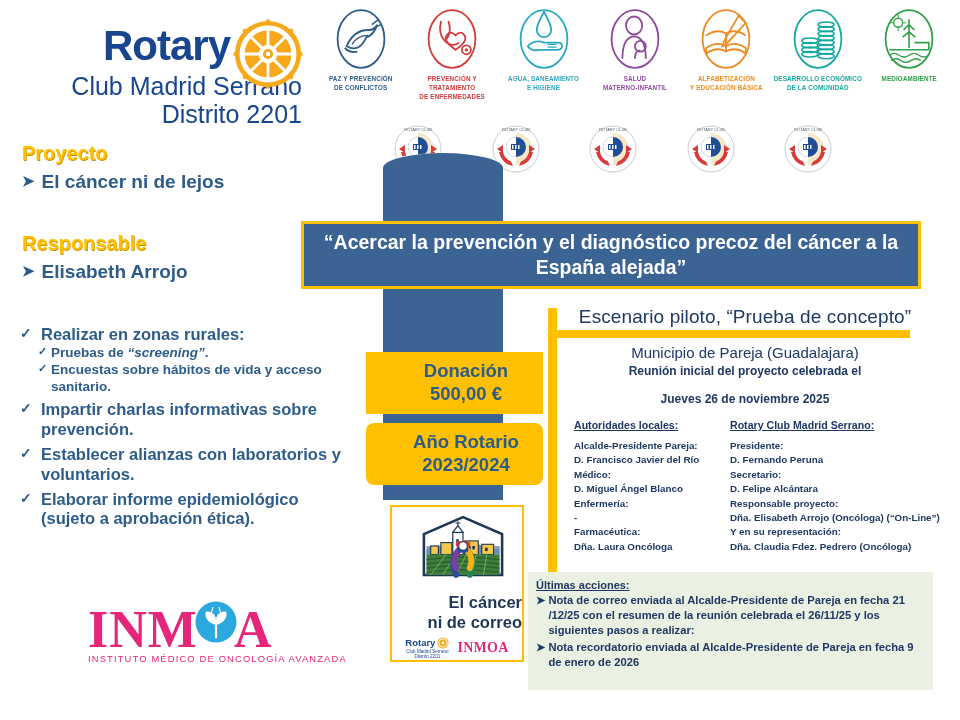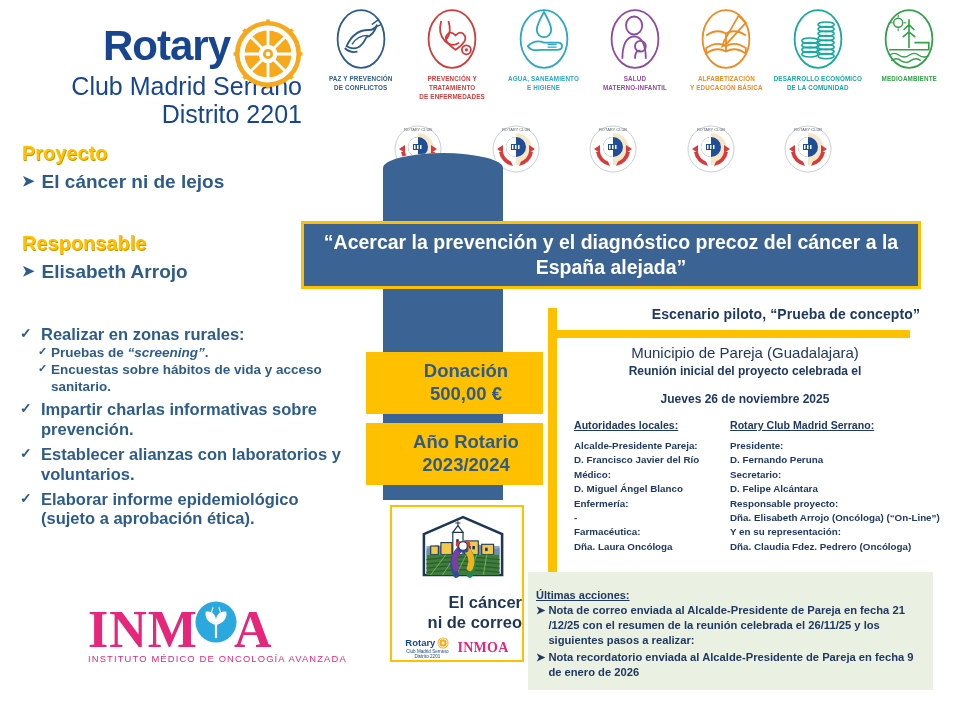--- a/index.html
+++ b/index.html
@@ -76,58 +76,58 @@
     padding:0 10px;box-sizing:border-box;
   }
 
   
   .goldbox{
     background:#FFC000;color:#2E5C8A;font-weight:bold;text-align:center;
     display:flex;flex-direction:column;justify-content:center;
     font-size:18.5px;line-height:1.22;padding-left:23px;
   }
   #donacion-box{left:366px;top:352px;width:154px;height:62px;}
-  #anio-box{left:366px;top:423px;width:154px;height:62px;}
+  #anio-box{left:366px;top:423px;width:154px;height:62px;border-radius:8px;}
 
   
   #project-card{
     left:390px;top:505px;width:134px;height:157px;
     background:#ffffff;border:2px solid #FFC000;box-sizing:border-box;
     display:flex;flex-direction:column;align-items:flex-end;
   }
   #card-art{width:118px;height:92px;margin-top:5px;}
   .card-title{font-size:16.5px;font-weight:bold;color:#1d3557;line-height:1.08;text-align:center;margin-top:2px;}
   .card-foot{display:flex;align-items:center;justify-content:center;gap:8px;margin-top:5px;width:100%;}
   .cf-rot{text-align:center;color:#17458f;}
   .cf-rot .a{font-size:9.5px;font-weight:bold;line-height:1;}
   .cf-rot .b{font-size:4.6px;line-height:1.25;}
   .cf-inm{font-family:"Liberation Serif", serif;font-size:14px;font-weight:bold;color:#E6267A;letter-spacing:.3px;}
 
   
   #rail-vert{left:548px;top:308px;width:9px;height:280px;background:#FFC000;}
   #rail-horz{left:548px;top:330px;width:362px;height:8px;background:#FFC000;}
 
   #escenario-title{
-    left:570px;top:306px;width:350px;text-align:right;
-    font-size:14px;font-weight:bold;color:#1F3864;letter-spacing:.1px;
+    left:570px;top:306px;width:350px;text-align:center;
+    font-size:19px;font-weight:normal;color:#1F3864;letter-spacing:.1px;
   }
   #municipio-block{left:566px;top:344px;width:358px;text-align:center;color:#1F3864;}
   .mun-l1{font-size:15px;font-weight:normal;}
   .mun-l2{font-size:12px;font-weight:bold;margin-top:3px;line-height:1.3;}
 
   #people-cols{left:574px;top:419px;width:356px;display:flex;gap:10px;color:#1F3864;}
   .pcol{flex:1;}
   .pcol.left{flex:0 0 146px;}
   .pcol-h{font-size:10.6px;font-weight:bold;text-decoration:underline;margin-bottom:8px;}
   .pline{font-size:9.8px;font-weight:bold;line-height:1.47;white-space:nowrap;}
 
   
   #notes-box{
     left:528px;top:572px;width:405px;height:118px;
-    background:#EAF0E2;box-sizing:border-box;padding:17px 8px 0 8px;color:#1F3864;
+    background:#EAF0E2;box-sizing:border-box;padding:7px 8px 0 8px;color:#1F3864;
   }
   .notes-h{font-size:11px;font-weight:bold;text-decoration:underline;}
   .notes-p{font-size:11.2px;font-weight:bold;line-height:1.33;margin-top:2px;}
 </style>
 </head>
 <body>
 
 <div class="stage">
 
   <div class="abs" id="rotary-logo">

